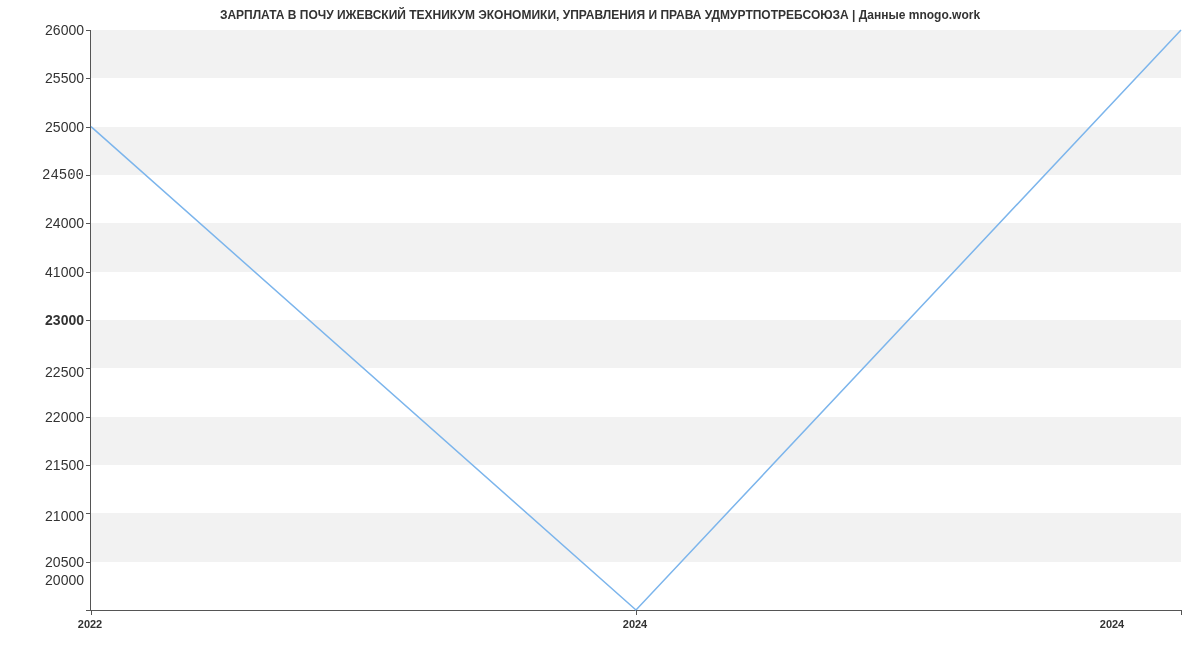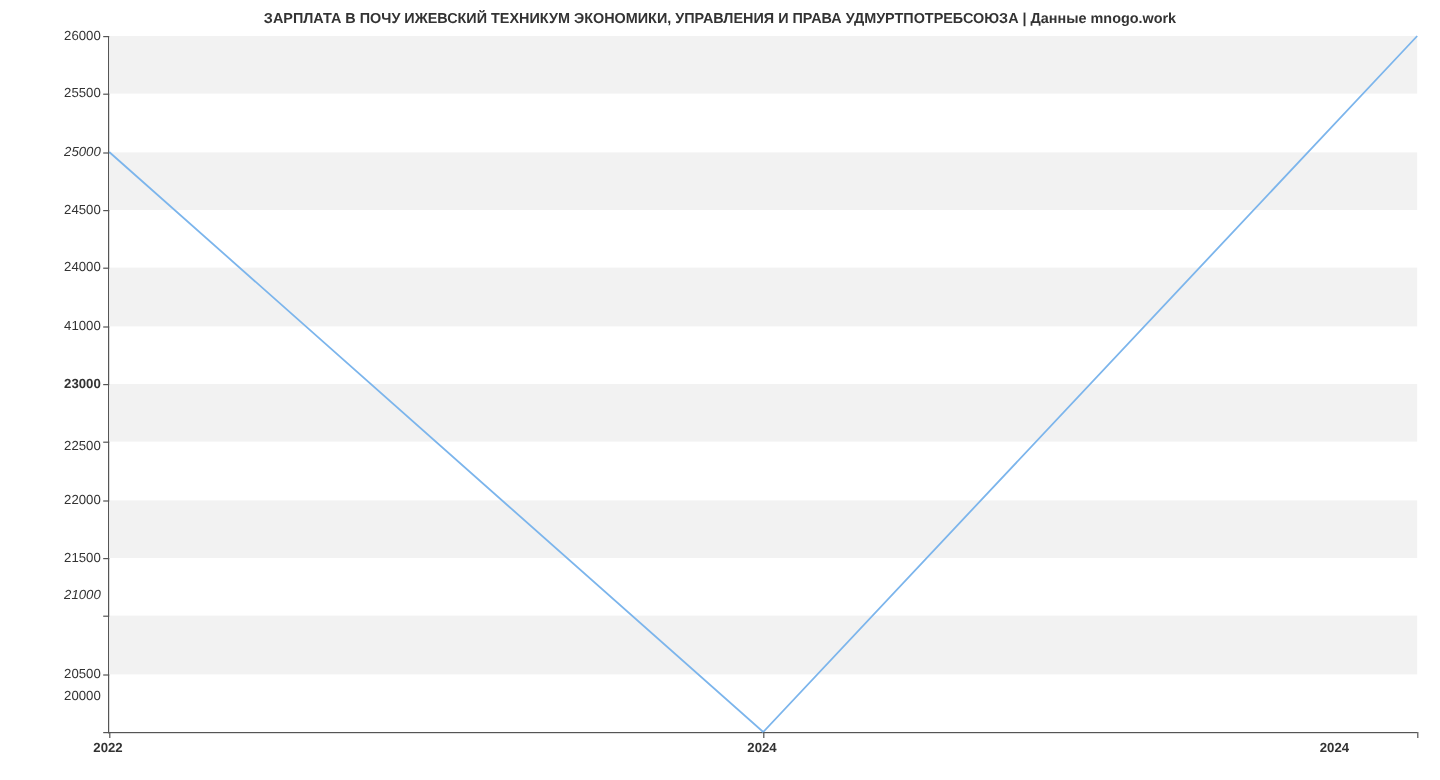--- a/index.html
+++ b/index.html
@@ -40,21 +40,21 @@
     position: absolute;
     left: 0;
     width: 100%;
     background: #f2f2f2;
   }
   .y-tick-label {
     position: absolute;
     right: 1116px;
     width: 80px;
     text-align: right;
-    font-size: 11px;
+    font-size: 14px;
     color: #333;
     transform: translateY(-50%);
   }
   .y-tick-mark {
     position: absolute;
     left: -5px;
     width: 5px;
     height: 1px;
     background: #555;
   }
@@ -115,27 +115,27 @@
       <div class="y-tick-mark" style="top: 145px;"></div>
       <div class="y-tick-mark" style="top: 96.6667px;"></div>
       <div class="y-tick-mark" style="top: 48.3333px;"></div>
       <div class="y-tick-mark" style="top: 0px;"></div>
       <div class="x-tick-mark" style="left: 0px;"></div>
       <div class="x-tick-mark" style="left: 545px;"></div>
       <div class="x-tick-mark" style="left: 1090px;"></div>
     </div>
 <div class="y-tick-label" style="top: 580px;">20000</div>
     <div class="y-tick-label" style="top: 561.667px;">20500</div>
-    <div class="y-tick-label" style="top: 496px; font-style: italic;">21000</div>
+    <div class="y-tick-label" style="top: 516px;">21000</div>
     <div class="y-tick-label" style="top: 465px;">21500</div>
     <div class="y-tick-label" style="top: 416.667px; text-align: right;">22000</div>
     <div class="y-tick-label" style="top: 372px;">22500</div>
     <div class="y-tick-label" style="top: 320px; font-weight: bold;">23000</div>
     <div class="y-tick-label" style="top: 271.667px;">41000</div>
     <div class="y-tick-label" style="top: 223.333px;">24000</div>
-    <div class="y-tick-label" style="top: 175px;">24500</div>
-    <div class="y-tick-label" style="top: 126.667px; font-style: italic;">25000</div>
+    <div class="y-tick-label" style="top: 175px; font-family: Liberation Mono, monospace;">24500</div>
+    <div class="y-tick-label" style="top: 126.667px;">25000</div>
     <div class="y-tick-label" style="top: 78.3333px;">25500</div>
     <div class="y-tick-label" style="top: 30px;">26000</div>
     <div class="x-tick-label" style="left: 90px;">2022</div>
     <div class="x-tick-label" style="left: 635px;">2024</div>
     <div class="x-tick-label" style="left: 1112px;">2024</div>
   </div>
 
 </body></html>

